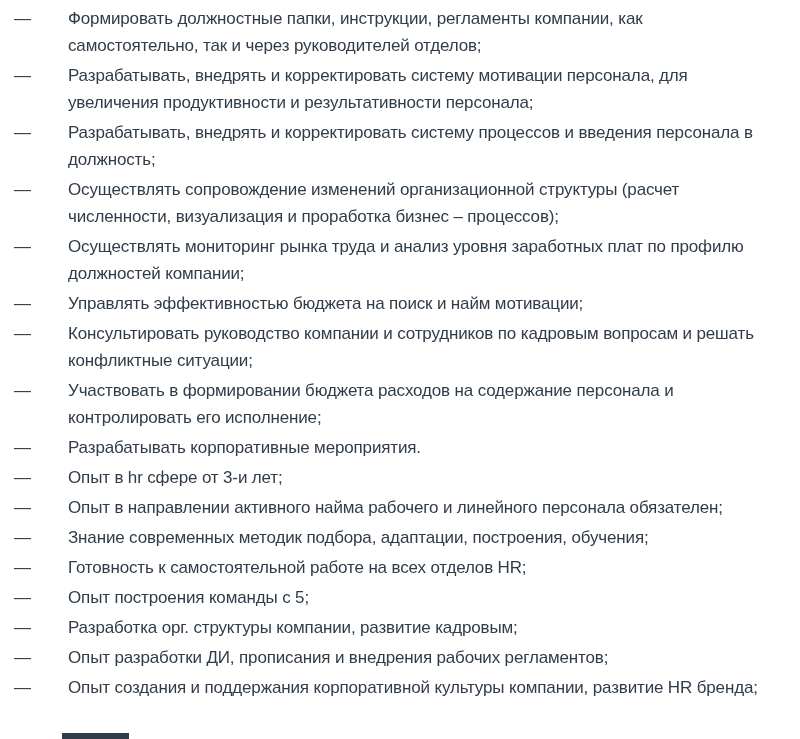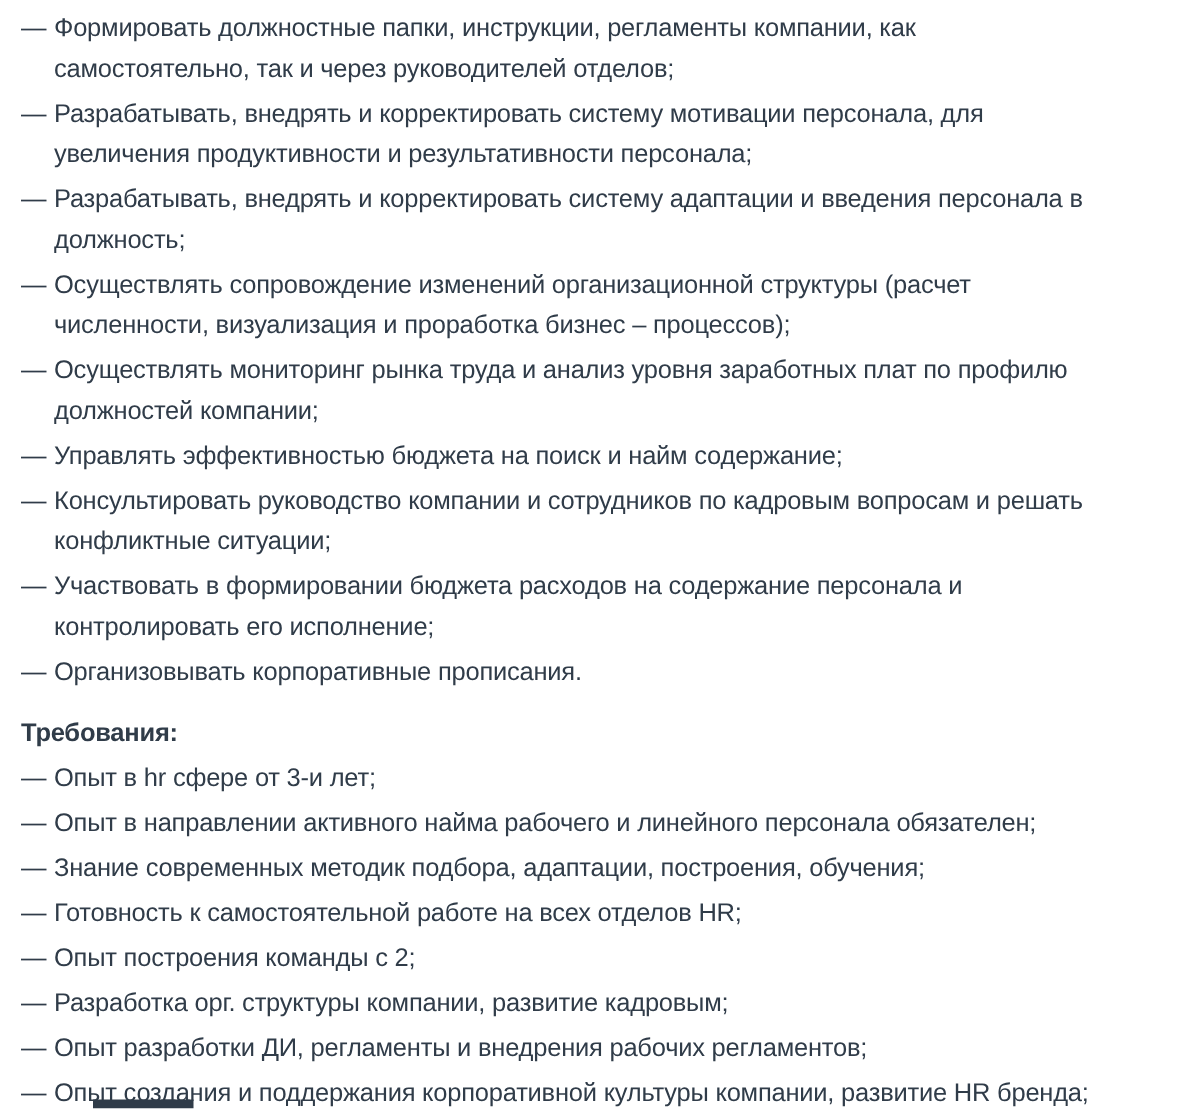--- a/index.html
+++ b/index.html
@@ -34,20 +34,21 @@
     margin: 0 0 3px 0;
     letter-spacing: -0.15px;
   }
   .dash {
     flex: 0 0 22px;
     width: 22px;
   }
   .txt {
     flex: 1 1 auto;
     white-space: pre-line;
+    margin-left: 32px;
   }
   .req-heading {
     font-size: 17px;
     line-height: 27px;
     font-weight: bold;
     letter-spacing: -0.15px;
     margin: 14px 0 3px 0;
   }
   .cutoff-fragment {
     position: absolute;
@@ -69,83 +70,82 @@
       <span class="txt">Формировать должностные папки, инструкции, регламенты компании, как
 самостоятельно, так и через руководителей отделов;</span>
     </div>
     <div class="item">
       <span class="dash">—</span>
       <span class="txt">Разрабатывать, внедрять и корректировать систему мотивации персонала, для
 увеличения продуктивности и результативности персонала;</span>
     </div>
     <div class="item">
       <span class="dash">—</span>
-      <span class="txt">Разрабатывать, внедрять и корректировать систему адаптации и введения персонала в
+      <span class="txt">Разрабатывать, внедрять и корректировать систему процессов и введения персонала в
 должность;</span>
     </div>
     <div class="item">
       <span class="dash">—</span>
       <span class="txt">Осуществлять сопровождение изменений организационной структуры (расчет
 численности, визуализация и проработка бизнес – процессов);</span>
     </div>
     <div class="item">
       <span class="dash">—</span>
       <span class="txt">Осуществлять мониторинг рынка труда и анализ уровня заработных плат по профилю
 должностей компании;</span>
     </div>
     <div class="item">
       <span class="dash">—</span>
-      <span class="txt">Управлять эффективностью бюджета на поиск и найм содержание;</span>
+      <span class="txt">Управлять эффективностью бюджета на поиск и найм мотивации;</span>
     </div>
     <div class="item">
       <span class="dash">—</span>
       <span class="txt">Консультировать руководство компании и сотрудников по кадровым вопросам и решать
 конфликтные ситуации;</span>
     </div>
     <div class="item">
       <span class="dash">—</span>
       <span class="txt">Участвовать в формировании бюджета расходов на содержание персонала и
 контролировать его исполнение;</span>
     </div>
     <div class="item">
       <span class="dash">—</span>
-      <span class="txt">Организовывать корпоративные прописания.</span>
+      <span class="txt">Разрабатывать корпоративные мероприятия.</span>
     </div>
   </div>
 
-  <div class="req-heading">Требования:</div>
 
   <div class="list">
     <div class="item">
       <span class="dash">—</span>
       <span class="txt">Опыт в hr сфере от 3-и лет;</span>
     </div>
     <div class="item">
       <span class="dash">—</span>
       <span class="txt">Опыт в направлении активного найма рабочего и линейного персонала обязателен;</span>
     </div>
     <div class="item">
       <span class="dash">—</span>
       <span class="txt">Знание современных методик подбора, адаптации, построения, обучения;</span>
     </div>
     <div class="item">
       <span class="dash">—</span>
       <span class="txt">Готовность к самостоятельной работе на всех отделов HR;</span>
     </div>
     <div class="item">
       <span class="dash">—</span>
-      <span class="txt">Опыт построения команды с 2;</span>
+      <span class="txt">Опыт построения команды с 5;</span>
     </div>
     <div class="item">
       <span class="dash">—</span>
       <span class="txt">Разработка орг. структуры компании, развитие кадровым;</span>
     </div>
     <div class="item">
       <span class="dash">—</span>
-      <span class="txt">Опыт разработки ДИ, регламенты и внедрения рабочих регламентов;</span>
+      <span class="txt">Опыт разработки ДИ, прописания и внедрения рабочих регламентов;</span>
     </div>
     <div class="item">
       <span class="dash">—</span>
       <span class="txt">Опыт создания и поддержания корпоративной культуры компании, развитие HR бренда;</span>
     </div>
   </div>
 
   <div class="cutoff-fragment"></div>
 
 </div>

